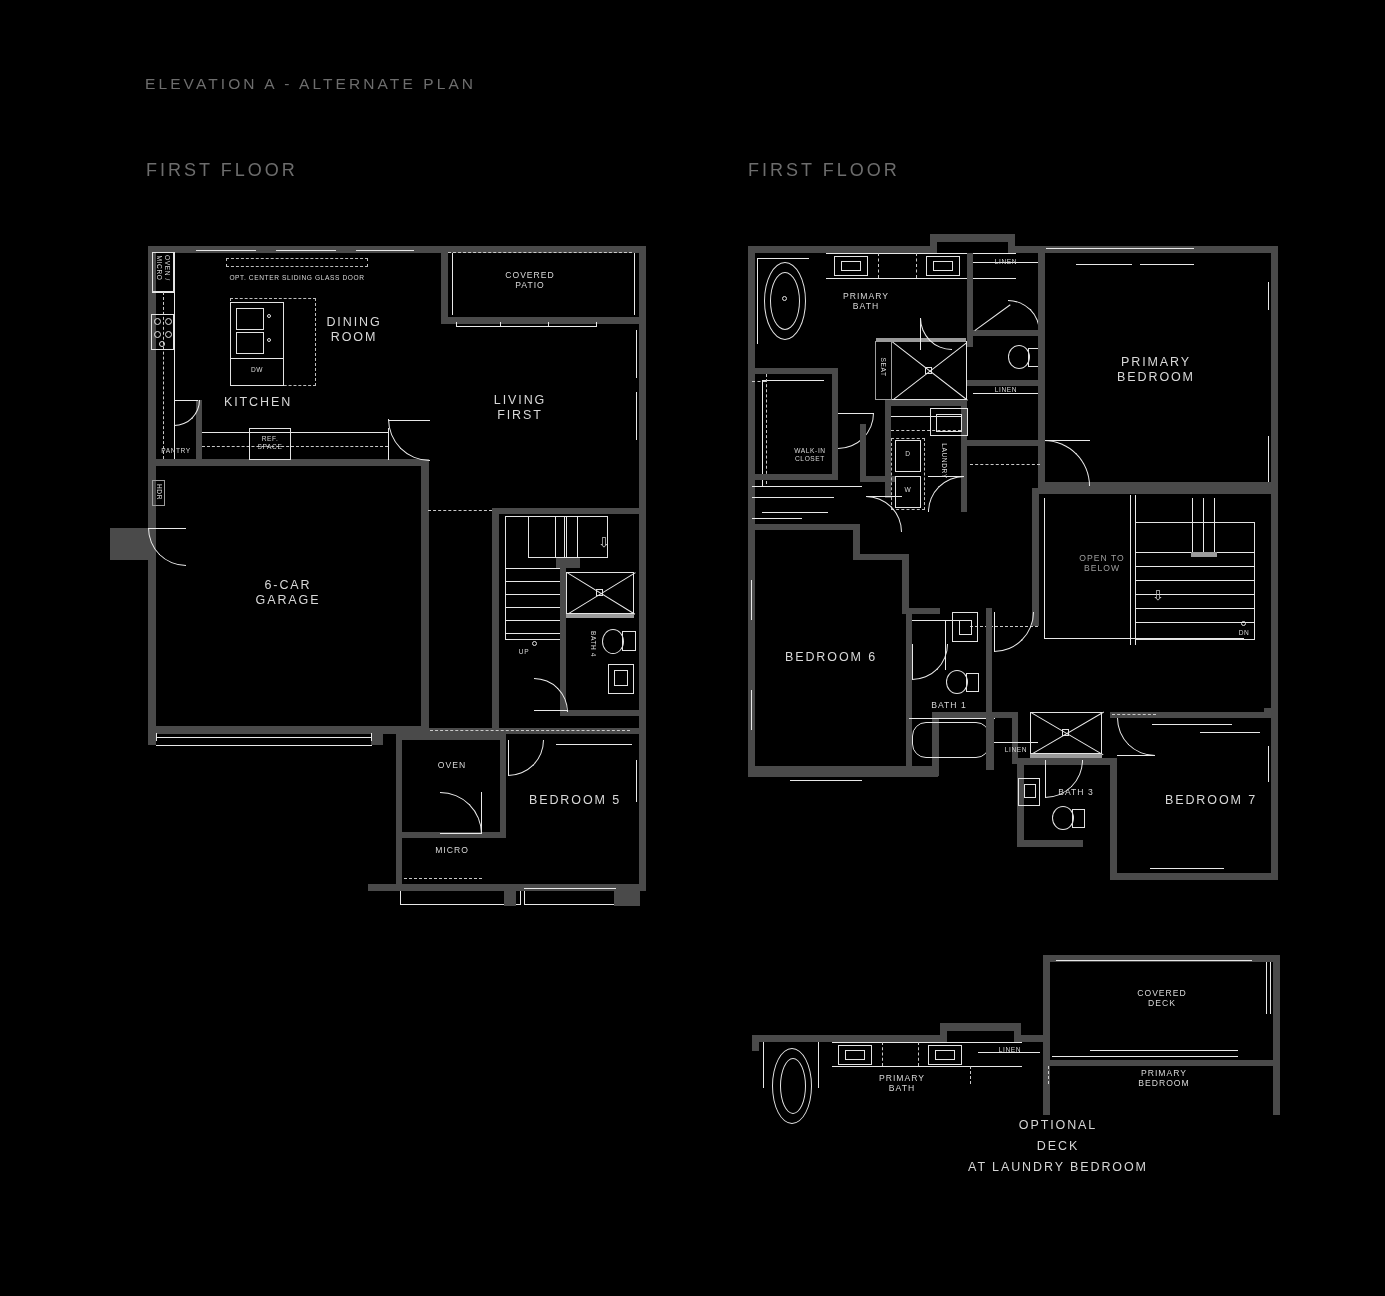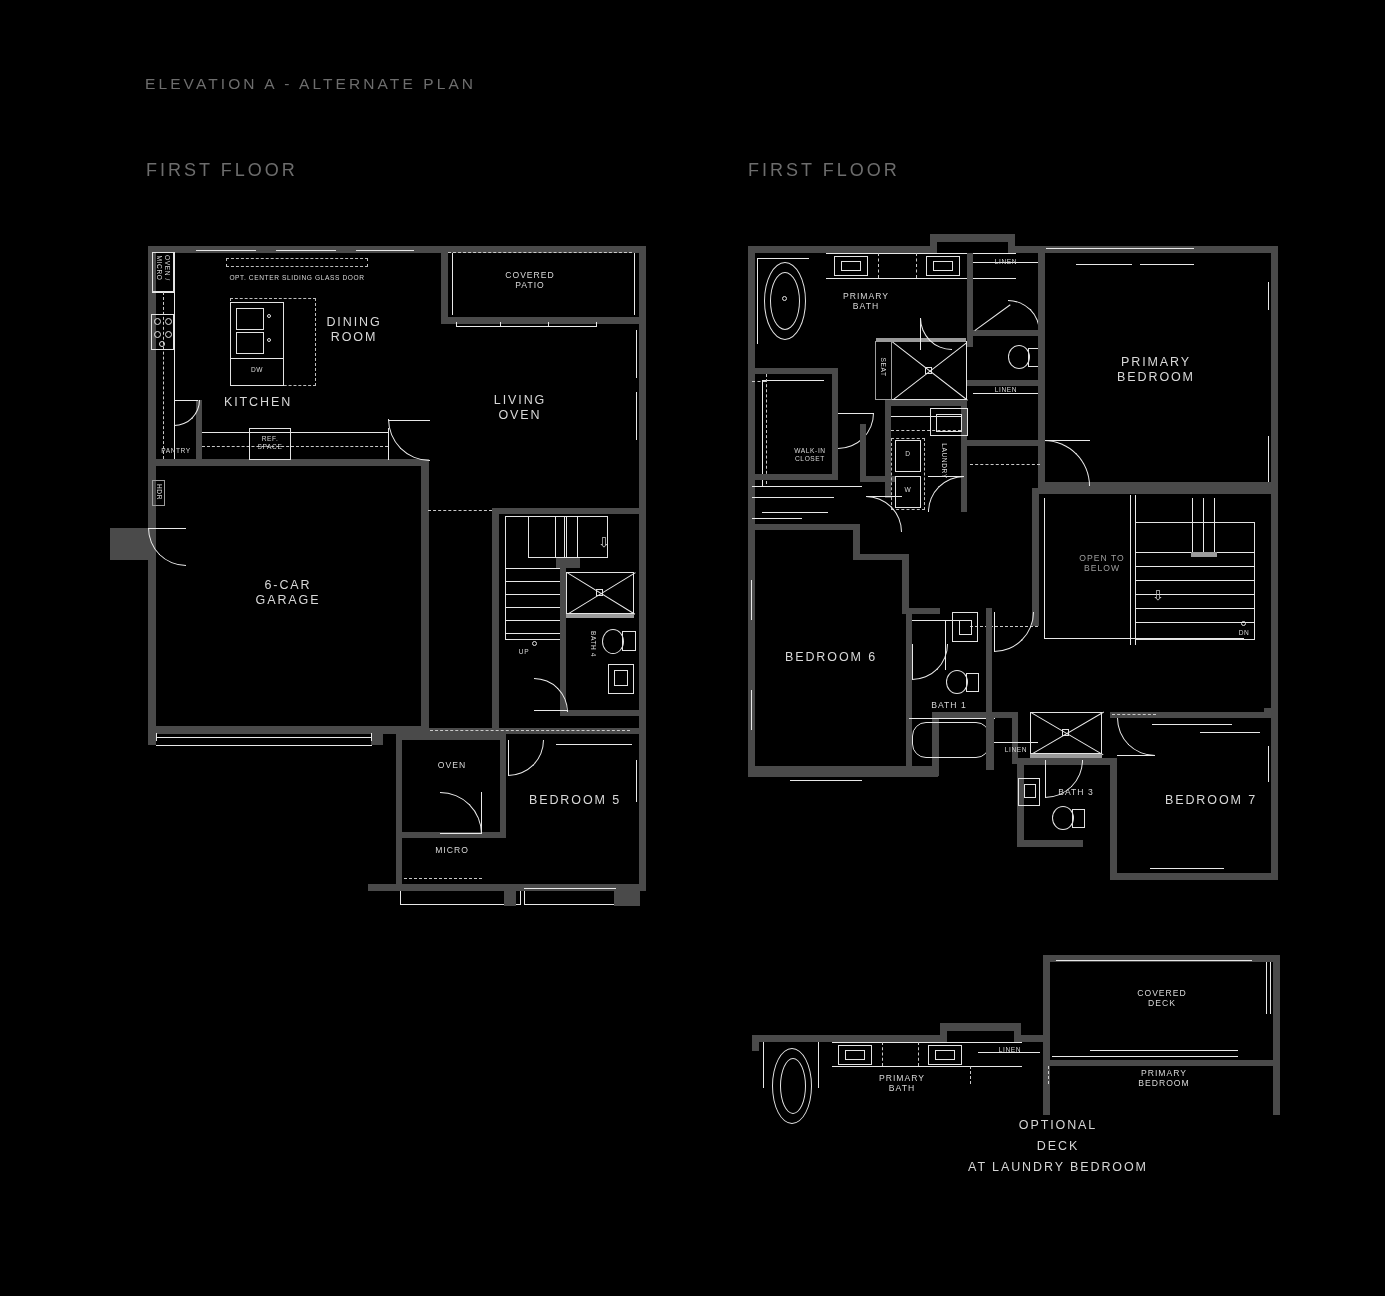--- a/index.html
+++ b/index.html
@@ -138,21 +138,21 @@
     <div class="w" style="left:110px;top:528px;width:38px;height:32px;border:0;"></div>
     <div class="tl" style="left:148px;top:528px;width:38px;height:1px;"></div>
     <div class="arc arc-bl" style="left:148px;top:528px;width:38px;height:38px;"></div>
     <div class="box2" style="left:152px;top:480px;width:13px;height:26px;"></div>
     <div class="lbl xs rot90" style="left:145px;top:488px;width:28px;">HDR</div>
 
     <div class="lbl" style="left:198px;top:395px;width:120px;">KITCHEN</div>
     <div class="lbl" style="left:294px;top:315px;width:120px;">DINING
 ROOM</div>
     <div class="lbl" style="left:460px;top:393px;width:120px;">LIVING
-OVEN</div>
+FIRST</div>
     <div class="lbl sm" style="left:470px;top:270px;width:120px;">COVERED
 PATIO</div>
     <div class="lbl" style="left:229px;top:578px;width:118px;">6-CAR
 GARAGE</div>
 
     <div class="dash-h" style="left:448px;top:252px;width:184px;"></div>
     <div class="tl" style="left:452px;top:253px;width:1px;height:62px;"></div>
     <div class="tl" style="left:634px;top:253px;width:1px;height:62px;"></div>
     <div class="tl" style="left:456px;top:326px;width:140px;height:1px;"></div>
     <div class="tl" style="left:456px;top:322px;width:1px;height:5px;"></div>

